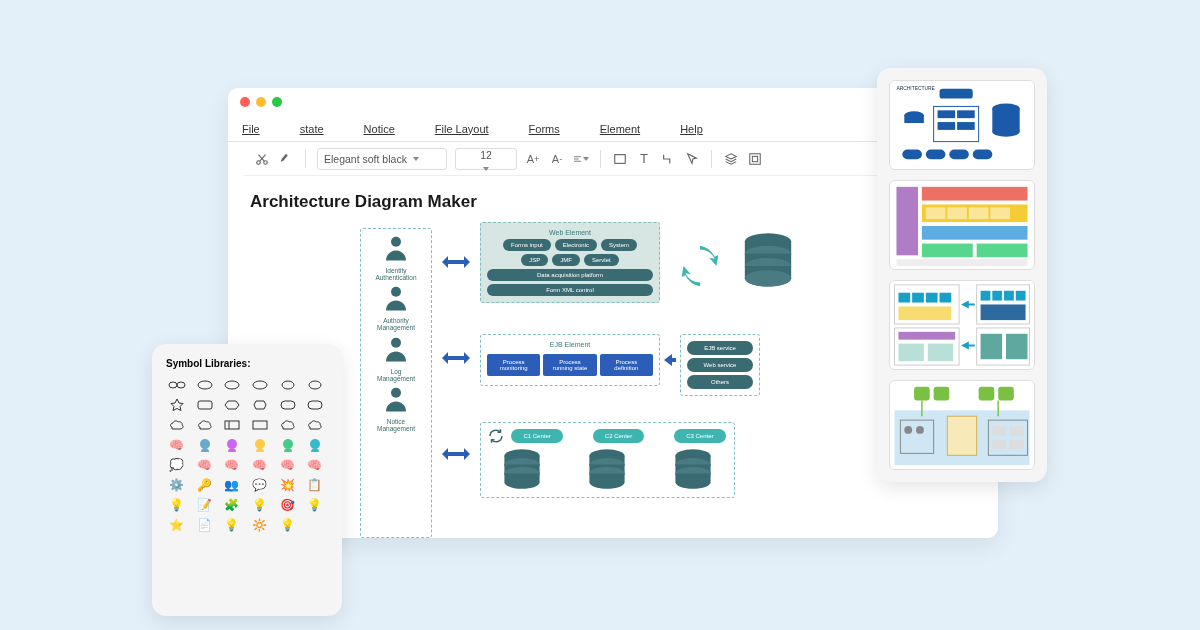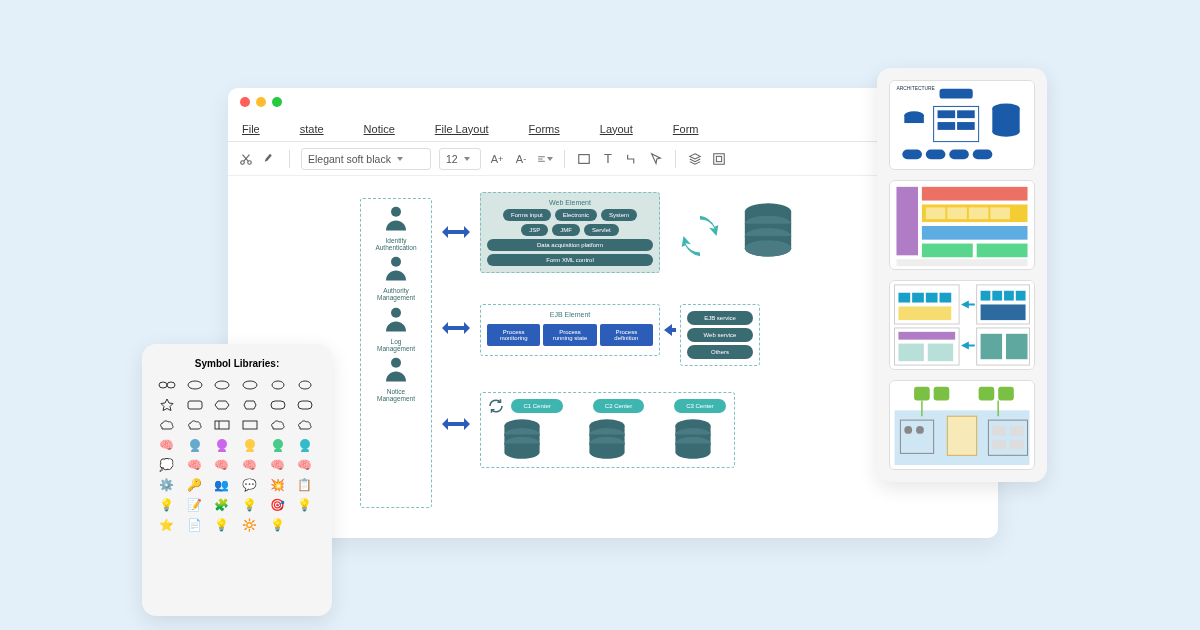--- a/index.html
+++ b/index.html
@@ -4,24 +4,24 @@
 <style>
 * { margin:0; padding:0; box-sizing:border-box; font-family:-apple-system,BlinkMacSystemFont,"Segoe UI",sans-serif; }
 body { width:1200px; height:630px; background:#e3f0fa; position:relative; overflow:hidden; }
 
 .app { position:absolute; left:228px; top:88px; width:770px; height:450px; background:#fff; border-radius:10px; box-shadow:0 8px 24px rgba(0,0,0,.08); }
 .titlebar { height:28px; display:flex; align-items:center; padding:0 12px; gap:6px; }
 .dot { width:10px; height:10px; border-radius:50%; }
 .dot.r{background:#ff5f56;} .dot.y{background:#ffbd2e;} .dot.g{background:#27c93f;}
 .menubar { height:26px; display:flex; align-items:center; gap:40px; padding:0 14px; font-size:11px; color:#333; border-bottom:1px solid #e5e5e5;text-decoration:underline; }
 .menubar span{cursor:pointer;}
-.toolbar { height:34px; display:flex; align-items:center; gap:8px; padding:0 10px; font-size:11px; color:#555; border-bottom:1px solid #eee; }
+.toolbar { height:34px; display:flex; align-items:center; gap:8px; padding:0 10px; font-size:11px; color:#555; border-bottom:1px solid #eee;margin-left:16px; }
 .sep{width:1px;height:18px;background:#ddd;margin:0 3px;}
 .fontsel{display:flex;align-items:center;height:22px;border:1px solid #ddd;border-radius:3px;padding:0 6px;gap:6px;font-size:10.5px;}
-.fontsel.small{width:42px;}
+.fontsel.small{width:62px;flex-direction:column;}
 .caret{width:0;height:0;border-left:3px solid transparent;border-right:3px solid transparent;border-top:4px solid #888;}
 .ticon{width:16px;height:16px;display:flex;align-items:center;justify-content:center;color:#666;}
 .canvas{padding:16px 22px;}
 .canvas h2{font-size:17px;font-weight:700;color:#1a1a1a;margin-bottom:10px;}
 .diagram{position:relative;height:320px;}
 
 .roles{position:absolute;left:110px;top:6px;width:72px;height:310px;border:1.5px dashed #7fbfbf;border-radius:3px;padding:4px 2px;display:flex;flex-direction:column;gap:2px;}
 .role{text-align:center;}
 .role svg{width:30px;height:30px;}
 .role .lbl{font-size:6.5px;color:#3a6a6a;line-height:1.1;}
@@ -38,21 +38,21 @@
 .web{left:230px;top:0;width:180px;}
 .ejb{left:230px;top:112px;width:180px;}
 .ejb .chips{gap:3px;} .ejb .box{flex:1;}
 .svc{left:430px;top:112px;width:80px;}
 .cc{left:230px;top:200px;width:255px;}
 .dbrow{display:flex;gap:16px;margin-top:4px;justify-content:space-around;}
 .dbbig{position:absolute;left:490px;top:10px;}
 
 .arrow{position:absolute;}
 
-.symlib{position:absolute;left:142px;top:344px;width:190px;height:272px;background:#f4f5f4;border-radius:14px;box-shadow:0 6px 20px rgba(0,0,0,.1);padding:14px;text-align:center;}
+.symlib{position:absolute;left:152px;top:344px;width:190px;height:272px;background:#f4f5f4;border-radius:14px;box-shadow:0 6px 20px rgba(0,0,0,.1);padding:14px;}
 .symlib h4{font-size:10px;font-weight:700;margin-bottom:8px;}
 .sgrid{display:grid;grid-template-columns:repeat(6,1fr);gap:4px;}
 .sym{width:22px;height:16px;display:flex;align-items:center;justify-content:center;font-size:12px;}
 
 .gallery{position:absolute;right:153px;top:68px;width:170px;background:#f4f5f4;border-radius:14px;box-shadow:0 6px 20px rgba(0,0,0,.1);padding:12px;display:flex;flex-direction:column;gap:10px;}
 .thumb{width:100%;height:90px;border:1px solid #ddd;border-radius:6px;background:#fff;position:relative;overflow:hidden;}
 </style>
 </head>
 <body>
 
@@ -61,22 +61,22 @@
     <div class="dot r"></div>
     <div class="dot y"></div>
     <div class="dot g"></div>
   </div>
   <div class="menubar">
     <span>File</span>
     <span>state</span>
     <span>Notice</span>
     <span>File Layout</span>
     <span>Forms</span>
-    <span>Layout</span>
-    <span>Form</span>
+    <span>Element</span>
+    <span>Help</span>
   </div>
   <div class="toolbar">
     <div class="ticon">
         <svg viewBox="0 0 16 16" width="14" height="14" fill="none" stroke="#666" stroke-width="1.3">
           <circle cx="4" cy="12" r="2"></circle>
           <circle cx="12" cy="12" r="2"></circle>
           <path d="M5.5 10.5L12 3M10.5 10.5L4 3"></path>
         </svg>
       </div>
     <div class="ticon">
@@ -125,20 +125,21 @@
         </svg>
       </div>
     <div class="ticon">
         <svg viewBox="0 0 16 16" width="14" height="14" fill="none" stroke="#666" stroke-width="1.2">
           <rect x="2" y="2" width="12" height="12"></rect>
           <rect x="5" y="5" width="6" height="6"></rect>
         </svg>
       </div>
   </div>
   <div class="canvas">
+    <h2>Architecture Diagram Maker</h2>
     <div class="diagram">
 
       <div class="roles">
         <div class="role"><svg viewBox="0 0 24 24" fill="#3a6a72">
               <circle cx="12" cy="7" r="4"></circle>
               <path d="M4 22c0-5 4-8 8-8s8 3 8 8z"></path>
             </svg><div class="lbl"><span>Identity</span><br><span>Authentication</span></div></div>
         <div class="role"><svg viewBox="0 0 24 24" fill="#3a6a72">
               <circle cx="12" cy="7" r="4"></circle>
               <path d="M4 22c0-5 4-8 8-8s8 3 8 8z"></path>

